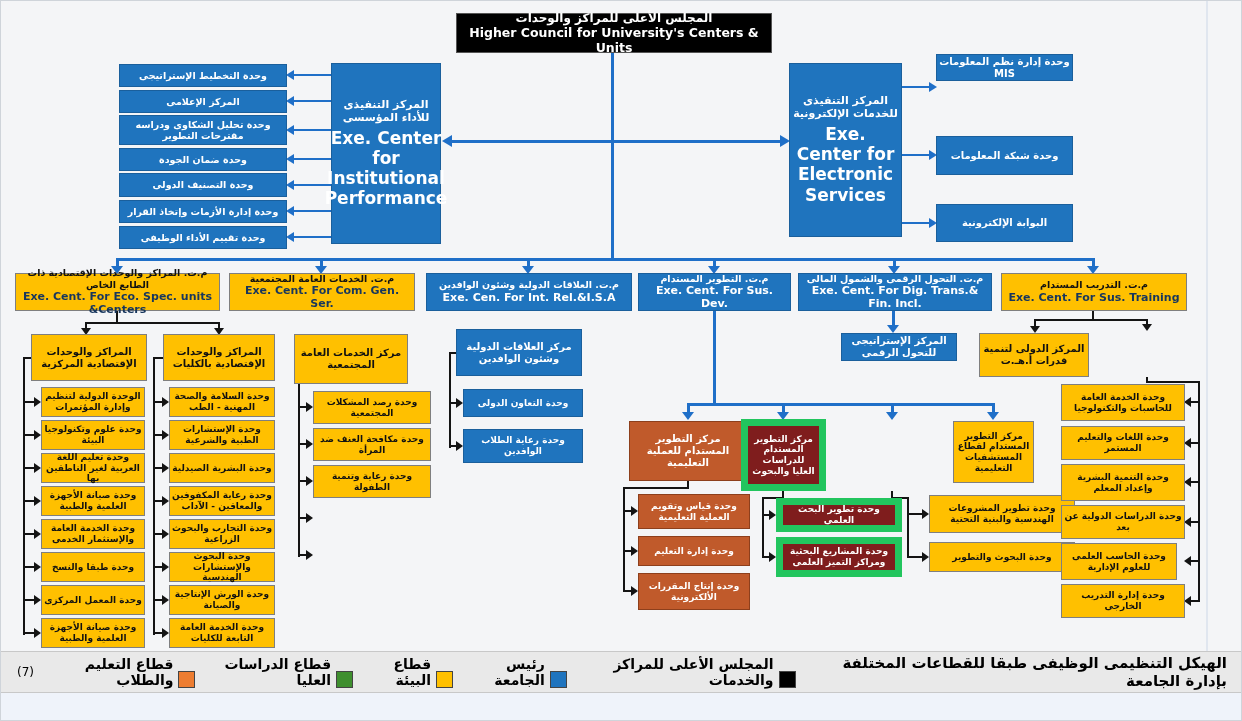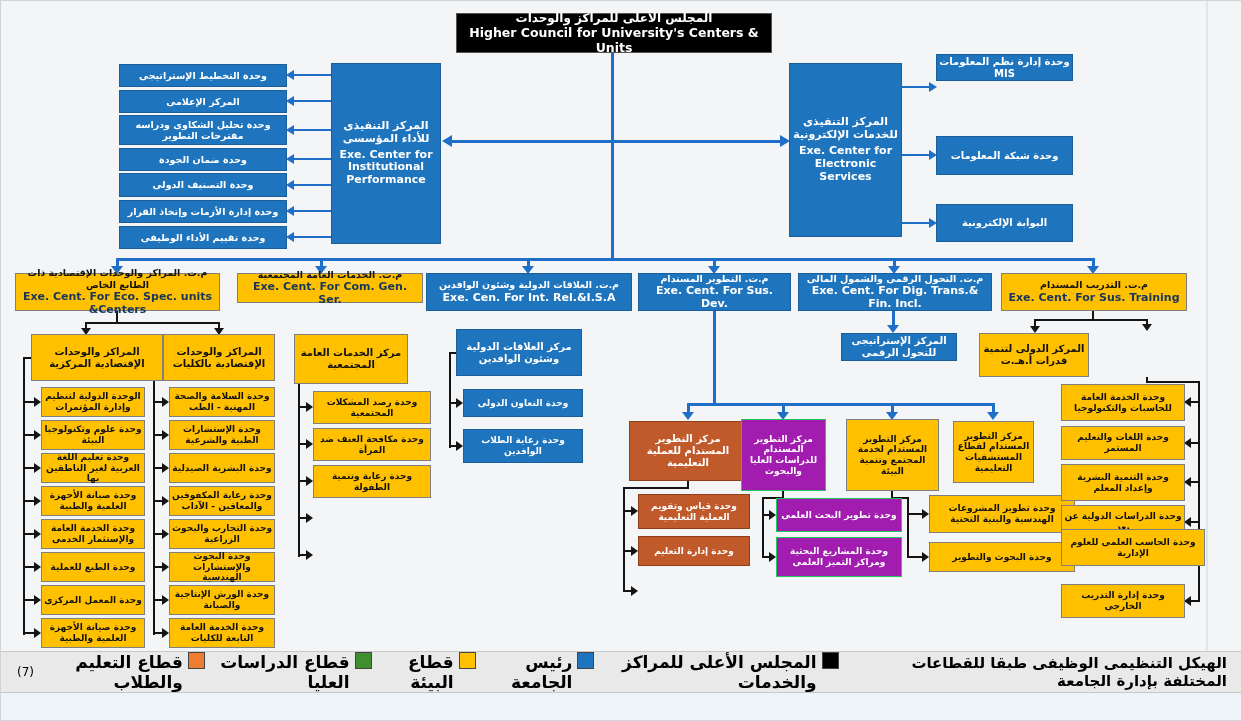--- a/index.html
+++ b/index.html
@@ -3,47 +3,47 @@
 <meta charset="utf-8">
 <style>
   *{margin:0;padding:0;box-sizing:border-box}
   body{background:#dde4ee;font-family:"DejaVu Sans",sans-serif}
   #canvas{position:relative;width:1242px;height:721px;background:#F4F5F7;border:1px solid #cfd4da;overflow:hidden}
   .box{position:absolute;display:flex;flex-direction:column;align-items:center;justify-content:center;
        text-align:center;font-weight:bold;line-height:1.18;white-space:pre-line;padding:1px 2px}
   .bx-yellow{background:#FFC000;border:1px solid #7f7f7f;color:#111;font-size:9.5px}
   .bx-blue{background:#1F74BE;border:1px solid #1a5f9c;color:#fff;font-size:9.5px}
   .bx-orange{background:#C05A2B;border:1px solid #8d3f1c;color:#fff;font-size:9px}
-  .bx-green{background:#a21caf;border:1px solid #22c55e;color:#fff;font-size:9px}
+  .bx-green{background:#7f1d1d;border:7px solid #22c55e;color:#fff;font-size:9px}
   .bx-black{background:#000;border:1px solid #555;color:#fff}
   .s9{font-size:9px}
   .f10{font-size:10px}
   .t12{font-size:12px}
   .t12e{font-size:12.5px;margin-top:1px}
   .exec .ar11{font-size:11px}
-  .exec .en11{font-size:11px;margin-top:3px}
+  .exec .en11{font-size:17px;margin-top:3px}
   .hdr2 .arl{font-size:9.5px}
   .hdr2 .enl{font-size:11px;margin-top:1px}
   .bx-yellow.hdr2 .enl{color:#17365D}
   .ln{position:absolute;background:#141414}
   .ln.b{background:#1F6FC8}
   .ah{position:absolute;width:0;height:0;border-style:solid;border-color:transparent}
   .ah-r{border-width:5px 0 5px 7px;border-left-color:#141414}
   .ah-l{border-width:5px 7px 5px 0;border-right-color:#141414}
   .ah-d{border-width:7px 5px 0 5px;border-top-color:#141414}
   .ah-r.b{border-width:5px 0 5px 8px;border-left-color:#1F6FC8}
   .ah-l.b{border-width:5px 8px 5px 0;border-right-color:#1F6FC8}
   .ah-d.b{border-width:8px 6px 0 6px;border-top-color:#1F6FC8}
   .ah-l.b.big{border-width:6px 10px 6px 0}
   .ah-r.b.big{border-width:6px 0 6px 10px}
   #legend{position:absolute;left:0;top:650px;width:1242px;height:42px;background:#E9E9E9;
           border-top:1px solid #c8c8c8;border-bottom:1px solid #c8c8c8;direction:rtl;
           display:flex;align-items:center;padding:0 16px;gap:15px}
   .legend-title{font-size:15px;font-weight:bold;color:#000}
-  .legend-item{display:flex;align-items:flex-start;gap:5px;font-size:17px;font-weight:bold;color:#000}
+  .legend-item{display:flex;align-items:flex-end;gap:5px;font-size:14px;font-weight:bold;color:#000}
   .swatch{width:17px;height:17px;border:1px solid #444;display:inline-block;flex:none}
   .sw-black{background:#000}.sw-blue{background:#1F74BE}.sw-yellow{background:#FFC000}
   .sw-green{background:#3F8F2F}.sw-orange{background:#ED7D31}
   .page-num{font-size:12px;direction:ltr;margin-right:auto;color:#000}
   #bottomstrip{position:absolute;left:0;top:692px;width:1242px;height:29px;background:#EFF3FA}
   #slide-edge{position:absolute;left:1205px;top:0;width:2px;height:650px;background:#e0e6ef}
 </style>
 </head>
 <body>
 
@@ -244,48 +244,48 @@
   </div>
   <div class="box bx-blue f10" dir="rtl" style="left:935px;top:53px;width:137px;height:27px">وحدة إدارة نظم المعلومات
 MIS</div>
   <div class="box bx-blue f10" dir="rtl" style="left:935px;top:135px;width:137px;height:39px">وحدة شبكة المعلومات</div>
   <div class="box bx-blue f10" dir="rtl" style="left:935px;top:203px;width:137px;height:38px">البوابة الإلكترونية</div>
 
   <div class="box bx-yellow hdr2" style="left:14px;top:272px;width:205px;height:38px">
     <div class="arl" dir="rtl">م.ت. المراكز والوحدات الإقتصادية ذات الطابع الخاص</div>
     <div class="enl">Exe. Cent. For Eco. Spec. units &amp;Centers</div>
   </div>
-  <div class="box bx-yellow hdr2" style="left:236px;top:272px;width:186px;height:30px">
+  <div class="box bx-yellow hdr2" style="left:228px;top:272px;width:186px;height:38px">
     <div class="arl" dir="rtl">م.ت. الخدمات العامة المجتمعية</div>
     <div class="enl">Exe. Cent. For Com. Gen. Ser.</div>
   </div>
   <div class="box bx-blue hdr2" style="left:425px;top:272px;width:206px;height:38px">
     <div class="arl" dir="rtl">م.ت. العلاقات الدولية وشئون الوافدين</div>
     <div class="enl">Exe. Cen. For Int. Rel.&amp;I.S.A</div>
   </div>
   <div class="box bx-blue hdr2" style="left:637px;top:272px;width:153px;height:38px">
     <div class="arl" dir="rtl">م.ت. التطوير المستدام</div>
     <div class="enl">Exe. Cent. For Sus. Dev.</div>
   </div>
   <div class="box bx-blue hdr2" style="left:797px;top:272px;width:194px;height:38px">
     <div class="arl" dir="rtl">م.ت. التحول الرقمى والشمول المالى</div>
     <div class="enl">Exe. Cent. For Dig. Trans.&amp; Fin. Incl.</div>
   </div>
   <div class="box bx-yellow hdr2" style="left:1000px;top:272px;width:186px;height:38px">
     <div class="arl" dir="rtl">م.ت. التدريب المستدام</div>
     <div class="enl">Exe. Cent. For Sus. Training</div>
   </div>
 
-  <div class="box bx-yellow f10" dir="rtl" style="left:30px;top:333px;width:132px;height:47px">المراكز والوحدات الإقتصادية المركزية</div>
+  <div class="box bx-yellow f10" dir="rtl" style="left:30px;top:333px;width:116px;height:47px">المراكز والوحدات الإقتصادية المركزية</div>
   <div class="box bx-yellow s9" dir="rtl" style="left:40px;top:386px;width:104px;height:30px">الوحدة الدولية لتنظيم وإدارة المؤتمرات</div>
   <div class="box bx-yellow s9" dir="rtl" style="left:40px;top:419px;width:104px;height:30px">وحدة علوم وتكنولوجيا البيئة</div>
   <div class="box bx-yellow s9" dir="rtl" style="left:40px;top:452px;width:104px;height:30px">وحدة تعليم اللغة العربية لغير الناطقين بها</div>
   <div class="box bx-yellow s9" dir="rtl" style="left:40px;top:485px;width:104px;height:30px">وحدة صيانة الأجهزة العلمية والطبية</div>
   <div class="box bx-yellow s9" dir="rtl" style="left:40px;top:518px;width:104px;height:30px">وحدة الخدمة العامة والإستثمار الخدمى</div>
-  <div class="box bx-yellow s9" dir="rtl" style="left:40px;top:551px;width:104px;height:30px">وحدة الطبع للعملية</div>
+  <div class="box bx-yellow s9" dir="rtl" style="left:40px;top:551px;width:104px;height:30px">وحدة طبقا والنسخ</div>
   <div class="box bx-yellow s9" dir="rtl" style="left:40px;top:584px;width:104px;height:30px">وحدة المعمل المركزى</div>
   <div class="box bx-yellow s9" dir="rtl" style="left:40px;top:617px;width:104px;height:30px">وحدة صيانة الأجهزة العلمية والطبية</div>
 
   <div class="box bx-yellow f10" dir="rtl" style="left:162px;top:333px;width:112px;height:47px">المراكز والوحدات الإقتصادية بالكليات</div>
   <div class="box bx-yellow s9" dir="rtl" style="left:168px;top:386px;width:106px;height:30px">وحدة السلامة والصحة المهنية - الطب</div>
   <div class="box bx-yellow s9" dir="rtl" style="left:168px;top:419px;width:106px;height:30px">وحدة الإستشارات الطبية والشرعية</div>
   <div class="box bx-yellow s9" dir="rtl" style="left:168px;top:452px;width:106px;height:30px">وحدة البشرية الصيدلية</div>
   <div class="box bx-yellow s9" dir="rtl" style="left:168px;top:485px;width:106px;height:30px">وحدة رعاية المكفوفين والمعاقين - الآداب</div>
   <div class="box bx-yellow s9" dir="rtl" style="left:168px;top:518px;width:106px;height:30px">وحدة التجارب والبحوث الزراعية</div>
   <div class="box bx-yellow s9" dir="rtl" style="left:168px;top:551px;width:106px;height:30px">وحدة البحوث والإستشارات الهندسية</div>
@@ -296,37 +296,37 @@
   <div class="box bx-yellow s9" dir="rtl" style="left:312px;top:390px;width:118px;height:33px">وحدة رصد المشكلات المجتمعية</div>
   <div class="box bx-yellow s9" dir="rtl" style="left:312px;top:427px;width:118px;height:33px">وحدة مكافحة العنف ضد المرأة</div>
   <div class="box bx-yellow s9" dir="rtl" style="left:312px;top:464px;width:118px;height:33px">وحدة رعاية وتنمية الطفولة</div>
 
   <div class="box bx-blue f10" dir="rtl" style="left:455px;top:328px;width:126px;height:47px">مركز العلاقات الدولية وشئون الوافدين</div>
   <div class="box bx-blue s9" dir="rtl" style="left:462px;top:388px;width:120px;height:28px">وحدة التعاون الدولى</div>
   <div class="box bx-blue s9" dir="rtl" style="left:462px;top:428px;width:120px;height:34px">وحدة رعاية الطلاب الوافدين</div>
 
   <div class="box bx-orange f10" dir="rtl" style="left:628px;top:420px;width:118px;height:60px">مركز التطوير المستدام للعملية التعليمية</div>
   <div class="box bx-green" dir="rtl" style="left:740px;top:418px;width:85px;height:72px">مركز التطوير المستدام للدراسات العليا والبحوث</div>
-  <div class="box bx-yellow s9" dir="rtl" style="left:845px;top:418px;width:93px;height:72px">مركز التطوير المستدام لخدمة المجتمع وتنمية البيئة</div>
   <div class="box bx-yellow s9" dir="rtl" style="left:952px;top:420px;width:81px;height:62px">مركز التطوير المستدام لقطاع المستشفيات التعليمية</div>
   <div class="box bx-orange" dir="rtl" style="left:637px;top:493px;width:112px;height:35px">وحدة قياس وتقويم العملية التعليمية</div>
   <div class="box bx-orange" dir="rtl" style="left:637px;top:535px;width:112px;height:30px">وحدة إدارة التعليم</div>
+  <div class="box bx-orange" dir="rtl" style="left:637px;top:572px;width:112px;height:37px">وحدة إنتاج المقررات الألكترونية</div>
   <div class="box bx-green" dir="rtl" style="left:775px;top:497px;width:126px;height:34px">وحدة تطوير البحث العلمى</div>
   <div class="box bx-green" dir="rtl" style="left:775px;top:536px;width:126px;height:40px">وحدة المشاريع البحثية ومراكز التميز العلمى</div>
   <div class="box bx-yellow s9" dir="rtl" style="left:928px;top:494px;width:146px;height:38px">وحدة تطوير المشروعات الهندسية والبنية التحتية</div>
   <div class="box bx-yellow s9" dir="rtl" style="left:928px;top:541px;width:146px;height:30px">وحدة البحوث والتطوير</div>
 
   <div class="box bx-blue f10" dir="rtl" style="left:840px;top:332px;width:116px;height:28px">المركز الإستراتيجى للتحول الرقمى</div>
 
   <div class="box bx-yellow f10" dir="rtl" style="left:978px;top:332px;width:110px;height:44px">المركز الدولى لتنمية قدرات أ.هـ.ت</div>
   <div class="box bx-yellow s9" dir="rtl" style="left:1060px;top:383px;width:124px;height:37px">وحدة الخدمة العامة للحاسبات والتكنولوجيا</div>
   <div class="box bx-yellow s9" dir="rtl" style="left:1060px;top:463px;width:124px;height:37px">وحدة التنمية البشرية وإعداد المعلم</div>
   <div class="box bx-yellow s9" dir="rtl" style="left:1060px;top:425px;width:124px;height:34px">وحدة اللغات والتعليم المستمر</div>
   <div class="box bx-yellow s9" dir="rtl" style="left:1060px;top:504px;width:124px;height:34px">وحدة الدراسات الدولية عن بعد</div>
-  <div class="box bx-yellow s9" dir="rtl" style="left:1060px;top:528px;width:144px;height:37px">وحدة الحاسب العلمى للعلوم الإدارية</div>
+  <div class="box bx-yellow s9" dir="rtl" style="left:1060px;top:542px;width:116px;height:37px">وحدة الحاسب العلمى للعلوم الإدارية</div>
   <div class="box bx-yellow s9" dir="rtl" style="left:1060px;top:583px;width:124px;height:34px">وحدة إدارة التدريب الخارجى</div>
 
   <div id="legend">
     <div class="legend-title">الهيكل التنظيمى الوظيفى طبقا للقطاعات المختلفة بإدارة الجامعة</div>
     <div class="legend-item">
       <span class="swatch sw-black"></span>
       <span>المجلس الأعلى للمراكز والخدمات</span>
     </div>
     <div class="legend-item">
       <span class="swatch sw-blue"></span>

